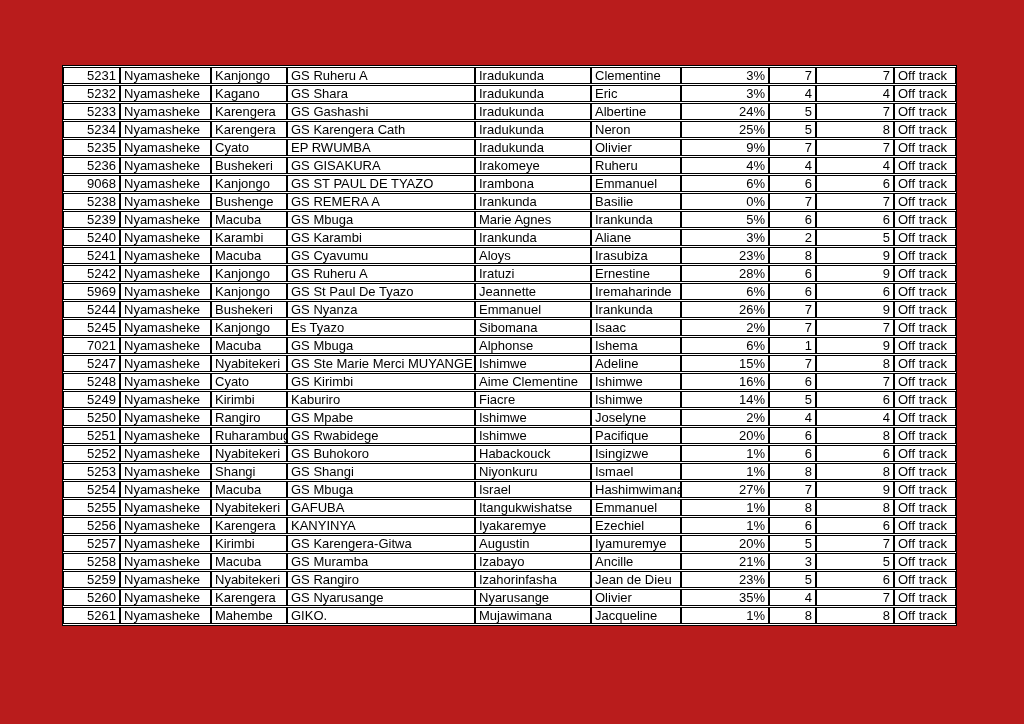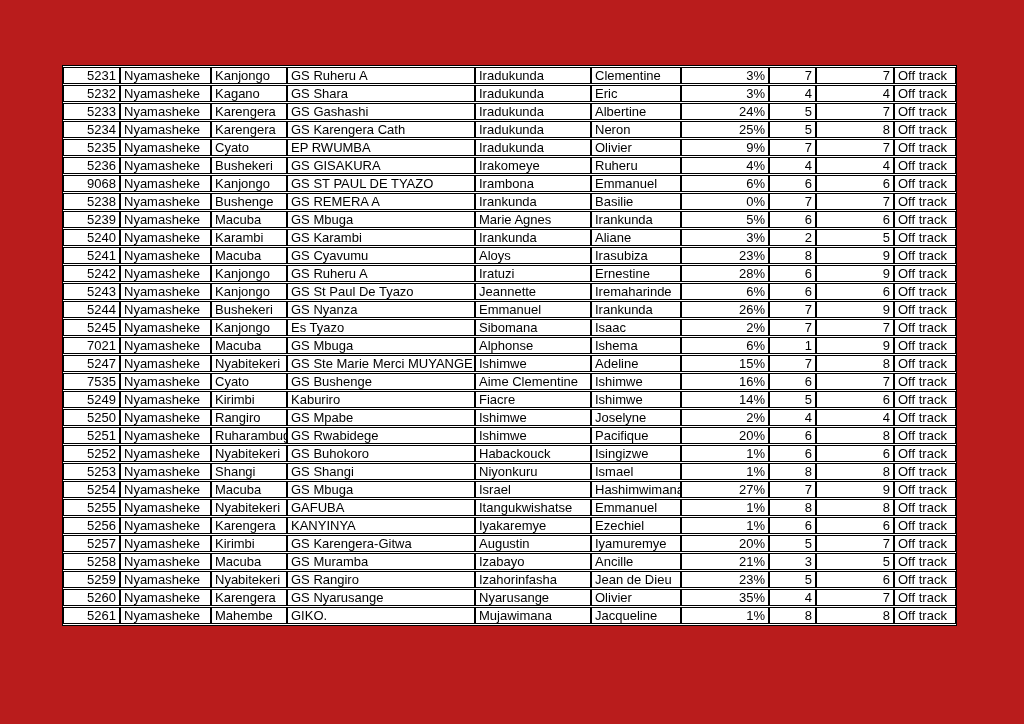--- a/index.html
+++ b/index.html
@@ -228,21 +228,21 @@
     <td class="txt">GS Ruheru A</td>
     <td class="txt">Iratuzi</td>
     <td class="txt">Ernestine</td>
     <td class="num">28%</td>
     <td class="num">6</td>
     <td class="num">9</td>
     <td class="txt">Off track</td>
   </tr>
 
   <tr>
-    <td class="idnum">5243</td>
+    <td class="idnum">5969</td>
     <td class="txt">Nyamasheke</td>
     <td class="txt">Kanjongo</td>
     <td class="txt">GS St Paul De Tyazo</td>
     <td class="txt">Jeannette</td>
     <td class="txt">Iremaharinde</td>
     <td class="num">6%</td>
     <td class="num">6</td>
     <td class="num">6</td>
     <td class="txt">Off track</td>
   </tr>
@@ -293,24 +293,24 @@
     <td class="txt">GS Ste Marie Merci MUYANGE</td>
     <td class="txt">Ishimwe</td>
     <td class="txt">Adeline</td>
     <td class="num">15%</td>
     <td class="num">7</td>
     <td class="num">8</td>
     <td class="txt">Off track</td>
   </tr>
 
   <tr>
-    <td class="idnum">7535</td>
+    <td class="idnum">5248</td>
     <td class="txt">Nyamasheke</td>
     <td class="txt">Cyato</td>
-    <td class="txt">GS Bushenge</td>
+    <td class="txt">GS Kirimbi</td>
     <td class="txt">Aime Clementine</td>
     <td class="txt">Ishimwe</td>
     <td class="num">16%</td>
     <td class="num">6</td>
     <td class="num">7</td>
     <td class="txt">Off track</td>
   </tr>
 
   <tr>
     <td class="idnum">5249</td>

